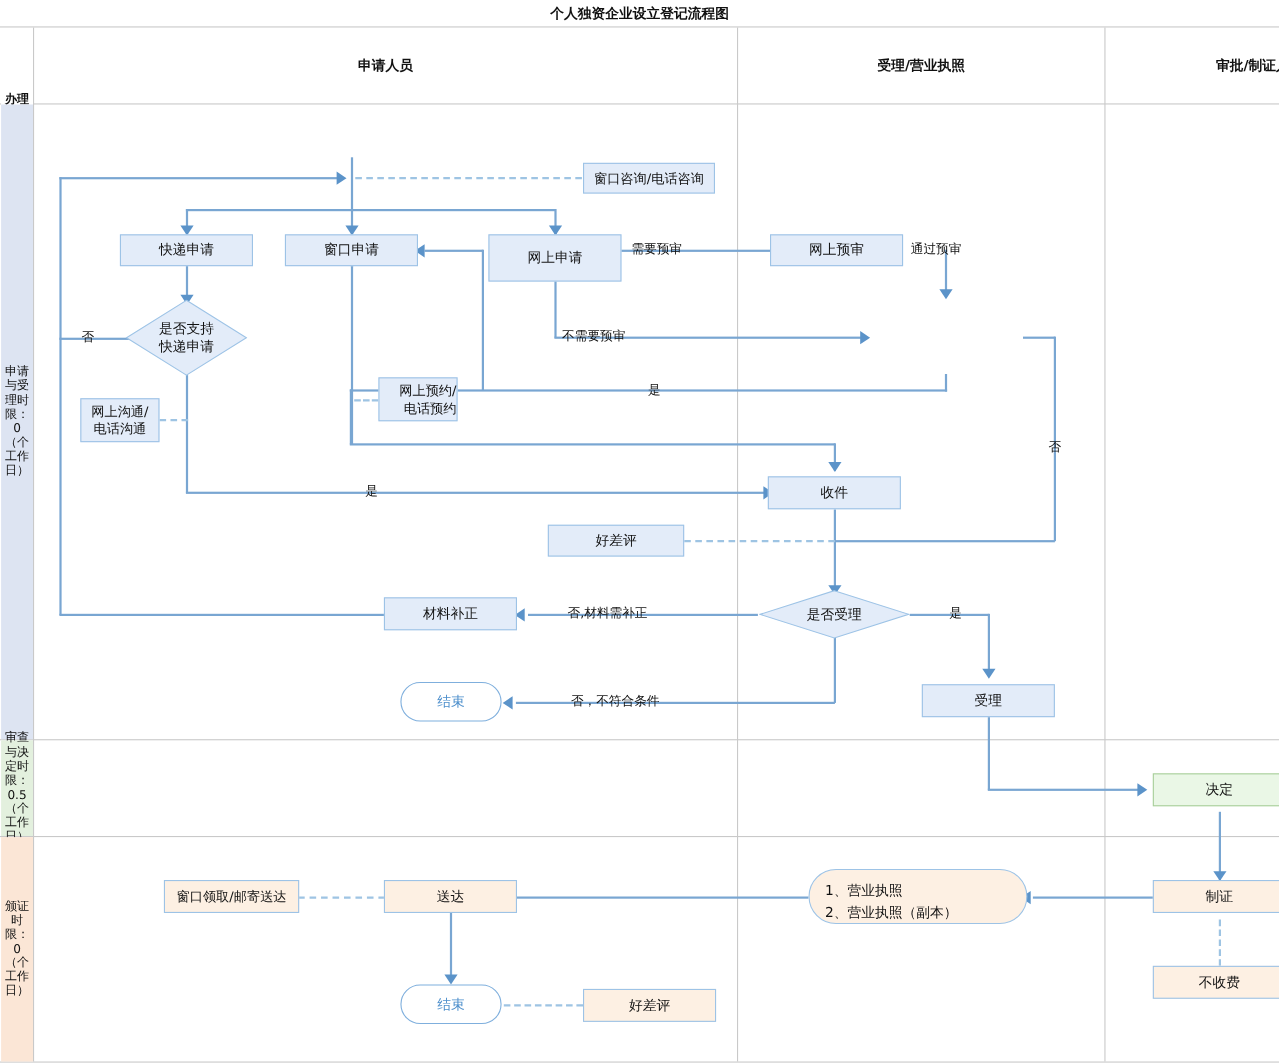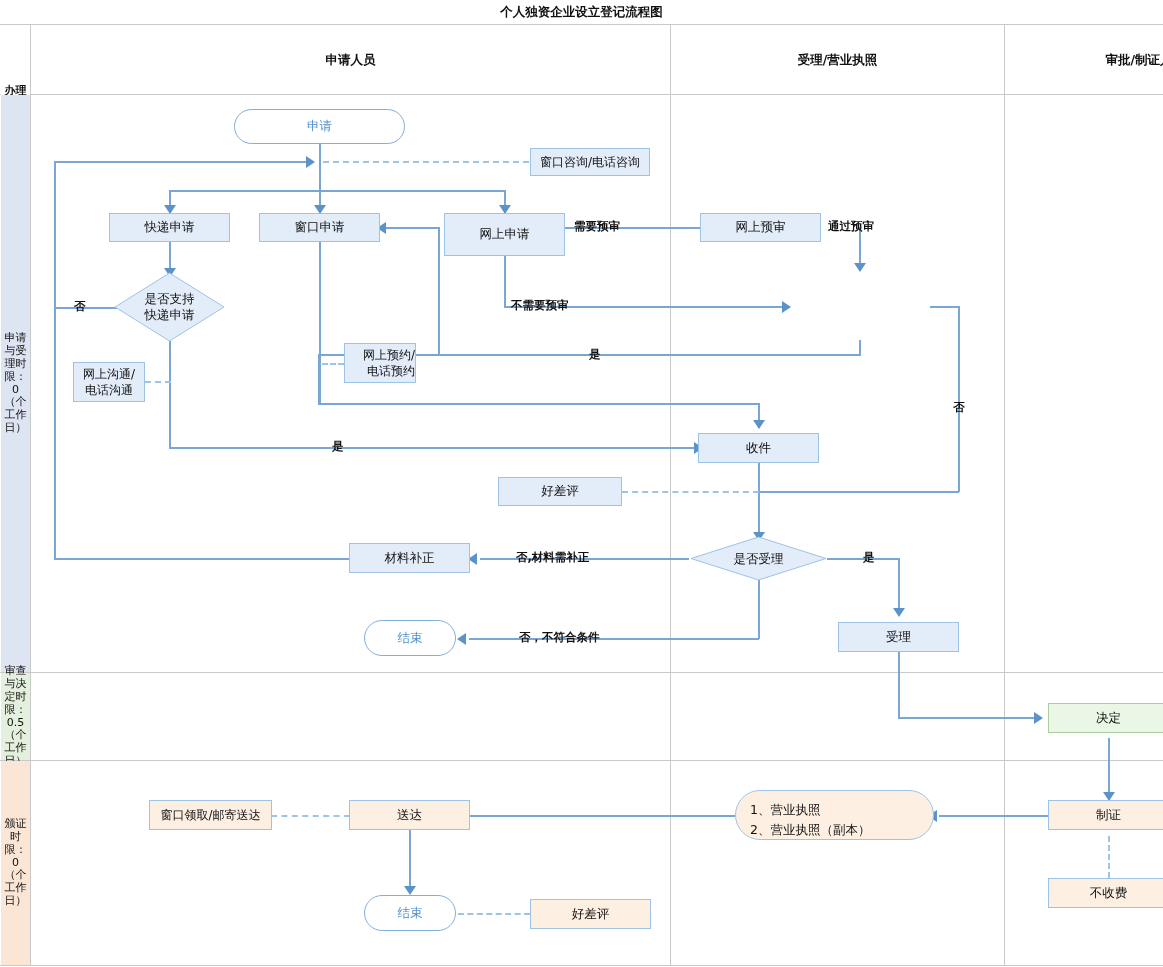--- a/index.html
+++ b/index.html
@@ -50,21 +50,21 @@
   .lnv{width:1.6px;}
   .dash-h{position:absolute;height:0;border-top:2px dashed #9ec4e3;z-index:2;}
   .dash-v{position:absolute;width:0;border-left:2px dashed #9ec4e3;z-index:2;}
 
   .arw{position:absolute;width:0;height:0;z-index:3;}
   .arw-d{border-left:6px solid transparent;border-right:6px solid transparent;border-top:9px solid #5b93c9;}
   .arw-r{border-top:6px solid transparent;border-bottom:6px solid transparent;border-left:9px solid #5b93c9;}
   .arw-l{border-top:6px solid transparent;border-bottom:6px solid transparent;border-right:9px solid #5b93c9;}
 
   .lbl{position:absolute;font-size:11.5px;color:#111;z-index:5;background:transparent;
-    white-space:nowrap;font-weight:bold;}
+    white-space:nowrap;}
   .lbl.vert{writing-mode:vertical-rl;}
 </style>
 </head>
 <body>
 
 <div id="page">
 
   <div class="title-bar">个人独资企业设立登记流程图</div>
 
   <div class="hline" style="top:94px;"></div>
@@ -184,21 +184,20 @@
   <div class="lbl" style="left:332px;top:439px;">是</div>
   <div class="lbl" style="left:574px;top:219px;">需要预审</div>
   <div class="lbl" style="left:828px;top:219px;">通过预审</div>
   <div class="lbl" style="left:511px;top:298px;">不需要预审</div>
   <div class="lbl" style="left:589px;top:347px;">是</div>
   <div class="lbl vert" style="left:951px;top:392px;">否</div>
   <div class="lbl" style="left:863px;top:550px;">是</div>
   <div class="lbl" style="left:516px;top:550px;">否,材料需补正</div>
   <div class="lbl" style="left:519px;top:630px;">否，不符合条件</div>
 
-  <div class="node term" style="left:234px;top:109px;width:171px;height:35px;">申请</div>
 
   <div class="node note" style="left:530px;top:148px;width:120px;height:28px;font-size:12px;">窗口咨询/电话咨询</div>
 
   <div class="node proc" style="left:109px;top:213px;width:121px;height:29px;">快递申请</div>
 
   <div class="node proc" style="left:259px;top:213px;width:121px;height:29px;">窗口申请</div>
 
   <div class="node proc" style="left:444px;top:213px;width:121px;height:43px;">网上申请</div>
 
   <div class="node proc" style="left:700px;top:213px;width:121px;height:29px;">网上预审</div>

